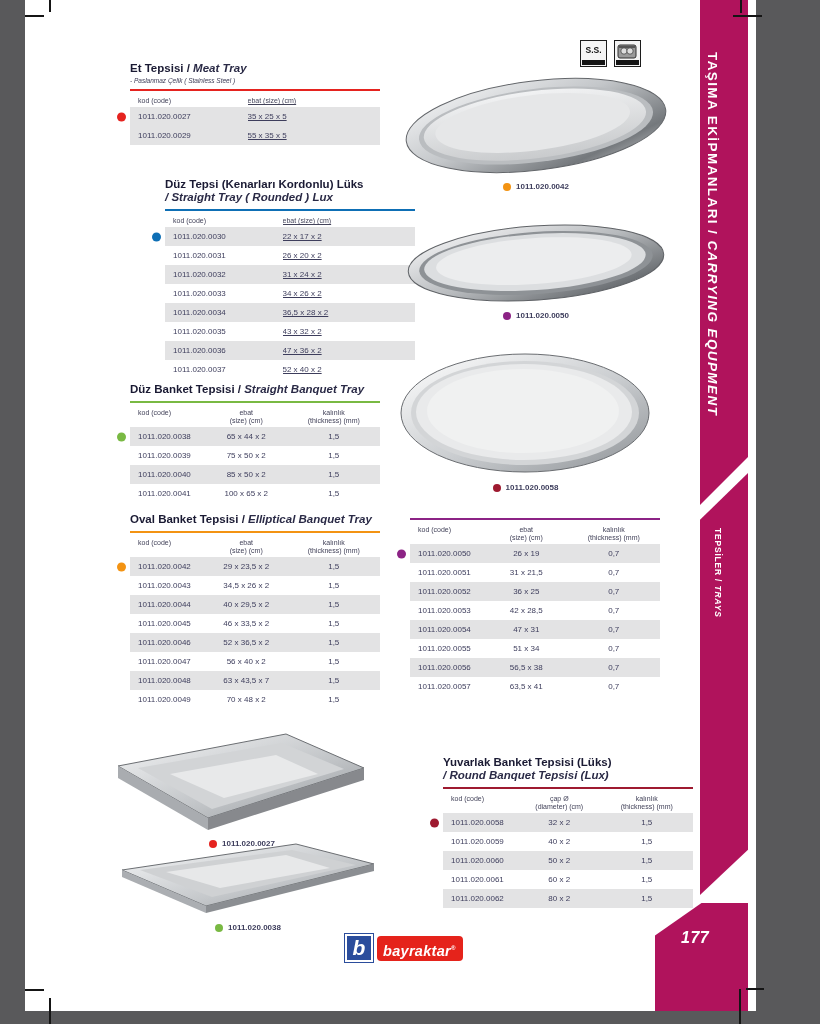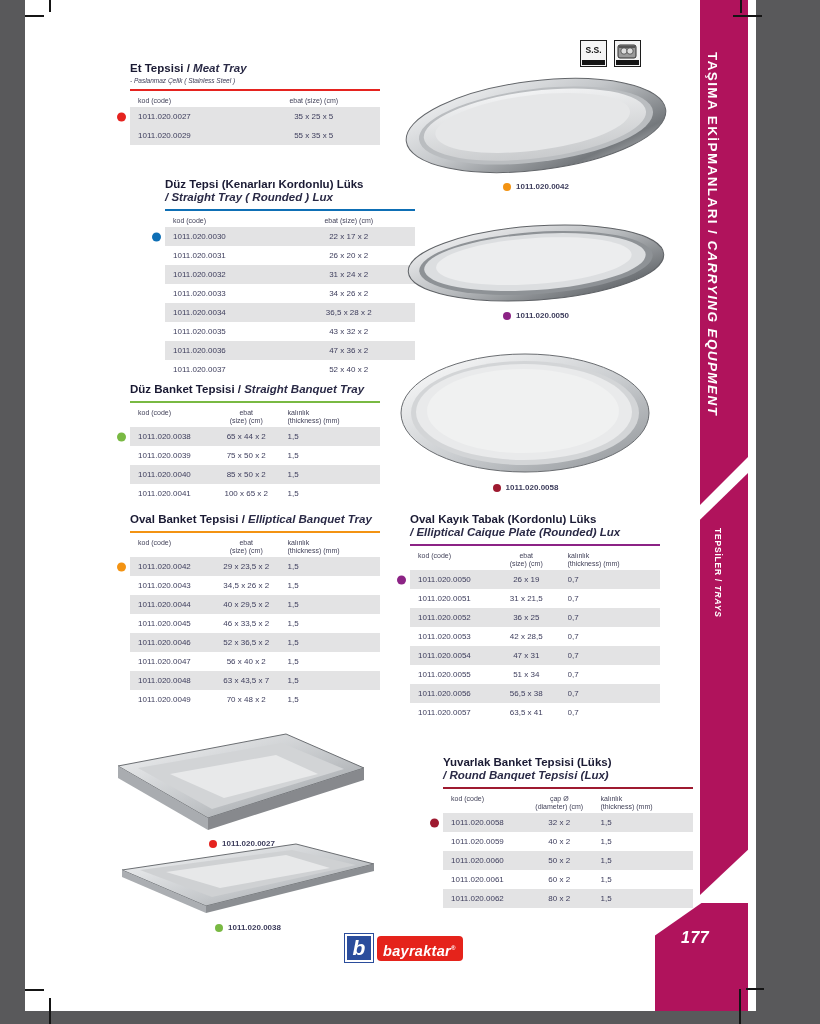--- a/index.html
+++ b/index.html
@@ -31,24 +31,24 @@
   .sec-title.stacked .en{display:block;}
   .sub{font-size:6.5px;color:#3a3a55;margin-top:2px;font-style:italic;}
   .rule{height:2px;margin-top:5px;}
   .table{margin-top:3px;width:100%;}
   .thead{display:flex;padding:3px 0 2px 0;}
   .thead .tcell{font-size:7px;line-height:8px;color:#43435a;}
   .trow{display:flex;height:19px;line-height:19px;position:relative;}
   .trow.shade{background:#e3e3e4;}
   .tcell{font-size:8px;color:#3d3d5c;overflow:hidden;}
   .cols2 .c0{width:47%;text-align:left;padding-left:8px;box-sizing:border-box;}
-  .cols2 .c1{width:53%;text-align:center;}
+  .cols2 .c1{width:53%;text-decoration:underline;}
   .cols3 .c0{width:30%;text-align:left;padding-left:8px;box-sizing:border-box;}
   .cols3 .c1{width:33%;text-align:center;}
-  .cols3 .c2{width:37%;}
+  .cols3 .c2{width:37%;text-align:center;}
   .rowdot{position:absolute;left:-13px;top:50%;transform:translateY(-50%);width:9px;height:9px;
           border-radius:50%;}
 
   
   .fig{position:absolute;z-index:2;text-align:center;}
   .figlabel{display:flex;align-items:center;justify-content:center;gap:5px;margin-top:3px;}
   .fdot{width:8px;height:8px;border-radius:50%;display:inline-block;}
   .fcode{font-size:8px;font-weight:bold;color:#3d3d5c;}
 
   
@@ -275,21 +275,20 @@
         </div>
         <div class="trow">
           <div class="tcell c0">1011.020.0049</div>
           <div class="tcell c1">70 x 48 x 2</div>
           <div class="tcell c2">1,5</div>
         </div>
       </div>
   </div>
 
   <div class="sec" style="left:410px;top:513px;">
-    <div class="sec-title stacked"><span>Oval Kayık Tabak (Kordonlu) Lüks</span><span class="en">/ Elliptical Caique Plate (Rounded) Lux</span></div>
     <div class="rule" style="background: rgb(140, 35, 133);"></div>
     <div class="table cols3">
         <div class="thead">
           <div class="tcell c0">
             <div>kod (code)</div>
           </div>
           <div class="tcell c1">
             <div>ebat</div>
             <div>(size) (cm)</div>
           </div>

